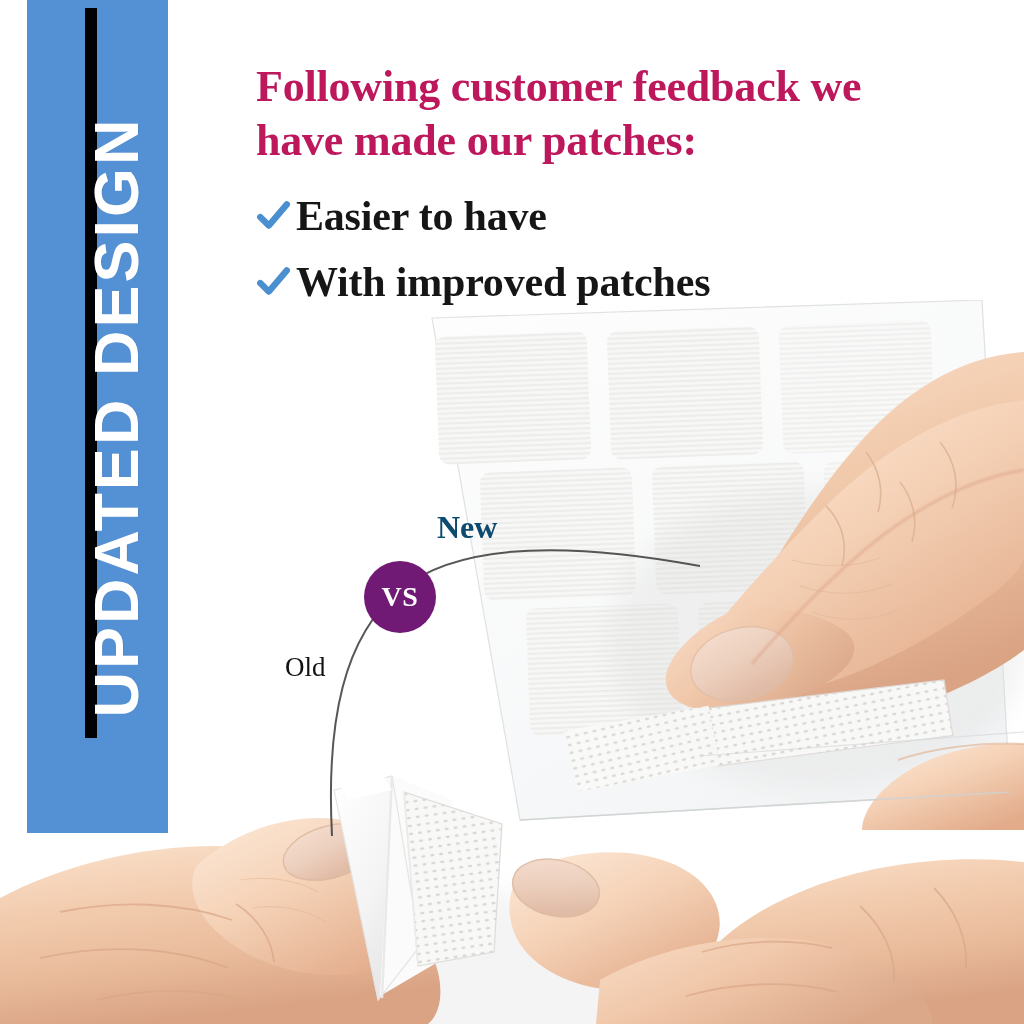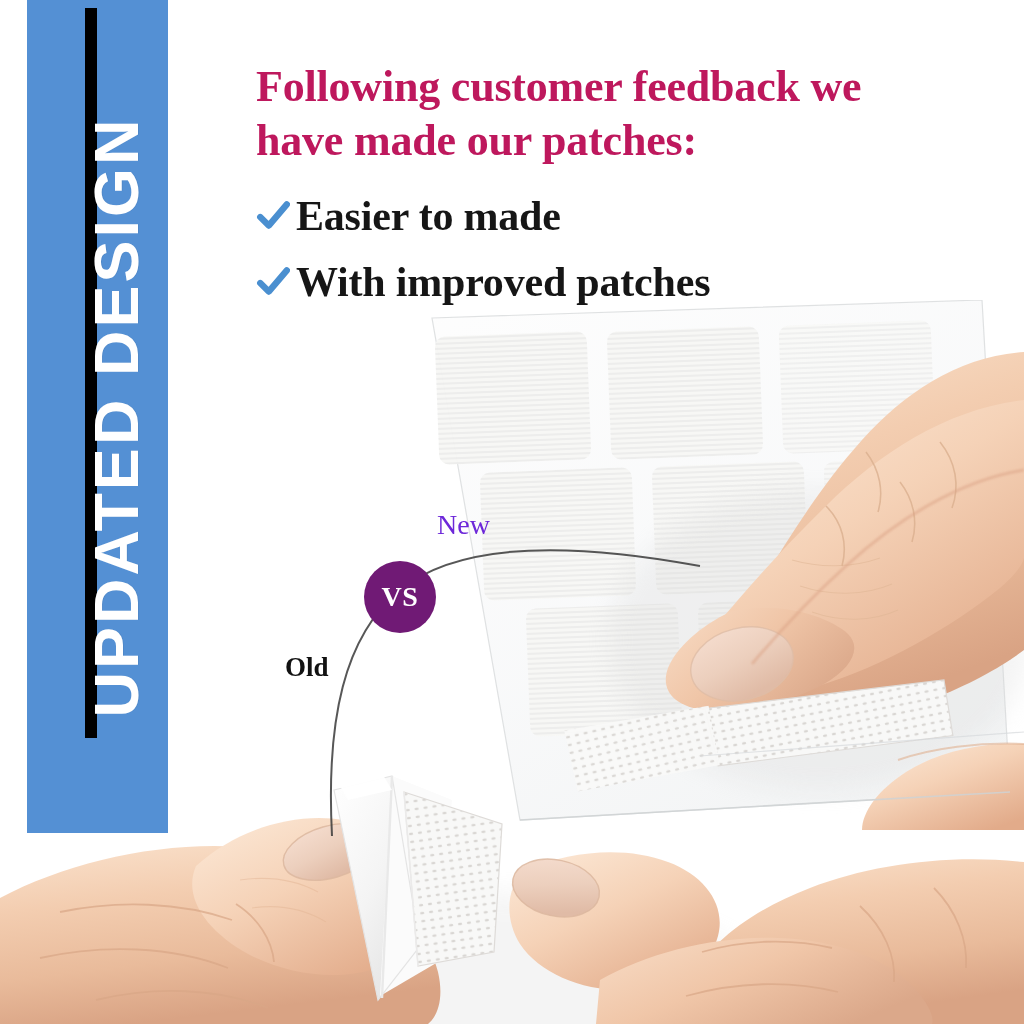--- a/index.html
+++ b/index.html
@@ -131,30 +131,30 @@
     font-family: "Liberation Serif", serif;
     font-weight: bold;
     font-size: 28px;
     letter-spacing: 0.5px;
   }
   .label-new {
     position: absolute;
     left: 437px;
     top: 509px;
     font-family: "Liberation Serif", serif;
-    font-weight: normal;
-    font-size: 28px;
-    color: #6d28d9;
+    font-weight: bold;
+    font-size: 32px;
+    color: #0c4a6e;
   }
   .label-old {
     position: absolute;
     left: 285px;
     top: 652px;
     font-family: "Liberation Serif", serif;
-    font-weight: bold;
+    font-weight: normal;
     font-size: 27px;
     color: #121212;
   }
 </style>
 </head>
 <body>
 
 <div id="canvas">
 
   <div class="photo-layer">
@@ -380,21 +380,21 @@
     </div>
   </div>
 
   <div class="headline" style="z-index:4">Following customer feedback we have made our patches:</div>
 
   <div class="bullets" style="z-index:4">
     <div class="bullet-row">
       <svg class="check-icon" viewBox="0 0 32 32">
         <path d="M4 17 L12 25 L29 5" fill="none" stroke="#4a8fd0" stroke-width="6" stroke-linecap="round" stroke-linejoin="round"></path>
       </svg>
-      <span class="bullet-label">Easier to made</span>
+      <span class="bullet-label">Easier to have</span>
     </div>
     <div class="bullet-row">
       <svg class="check-icon" viewBox="0 0 32 32">
         <path d="M4 17 L12 25 L29 5" fill="none" stroke="#4a8fd0" stroke-width="6" stroke-linecap="round" stroke-linejoin="round"></path>
       </svg>
       <span class="bullet-label">With improved patches</span>
     </div>
   </div>
 
   <div class="vs-group">

